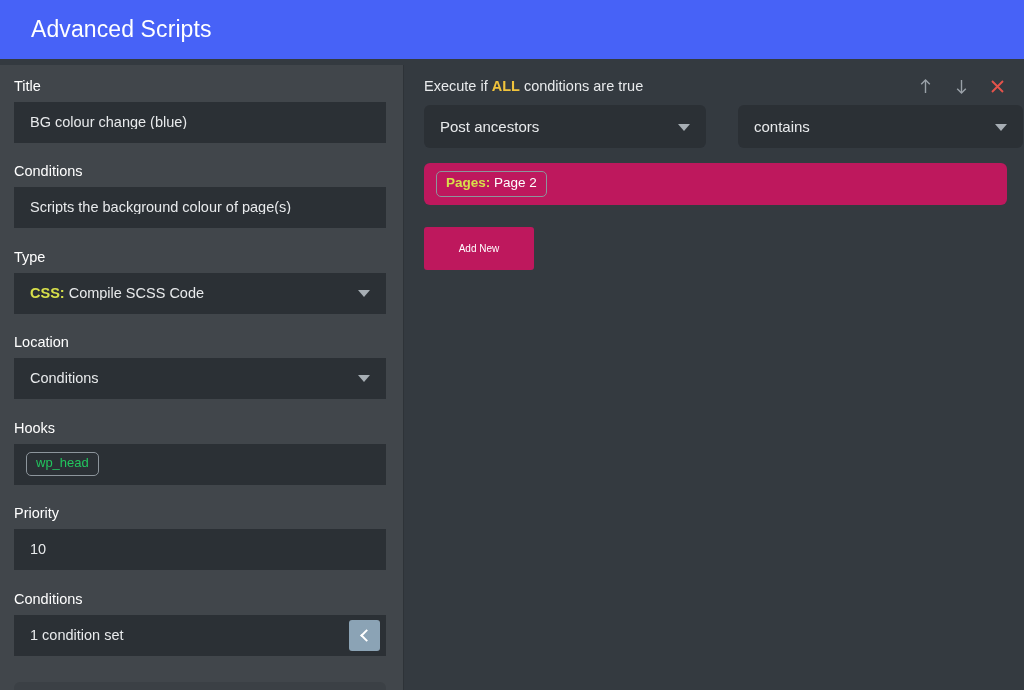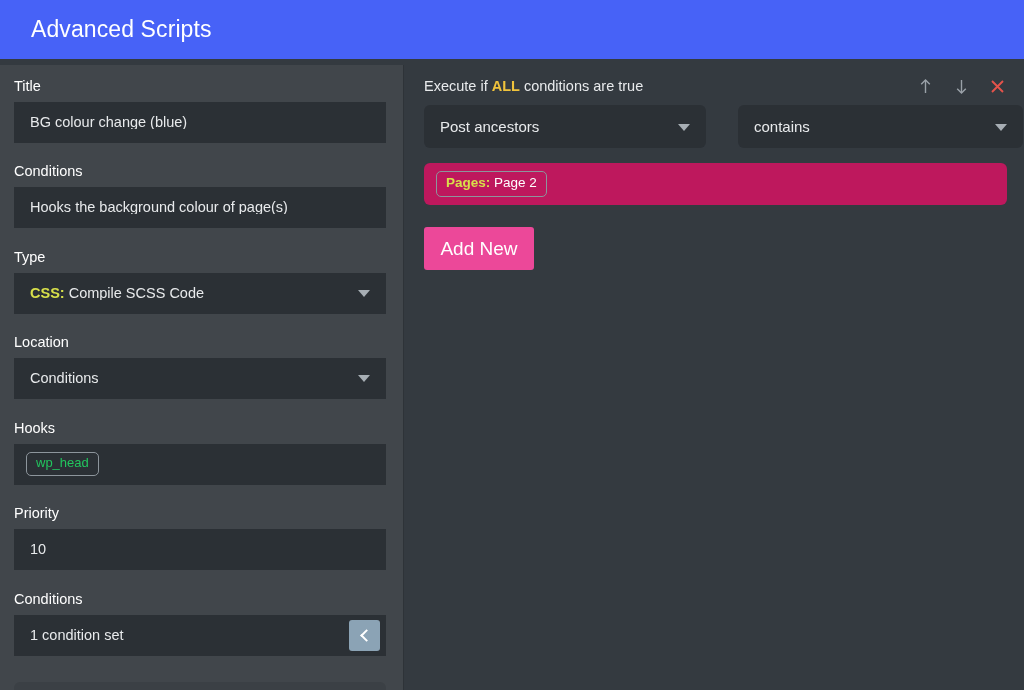--- a/index.html
+++ b/index.html
@@ -242,26 +242,26 @@
   .tag .tag-val {
     color: #ffffff;
   }
 
   .add-new-btn {
     position: absolute;
     left: 19px;
     top: 168px;
     width: 110px;
     height: 43px;
-    background: #ec4899;
+    background: #be185d;
     border: none;
     border-radius: 3px;
     color: #ffffff;
     font-family: "Liberation Sans", sans-serif;
-    font-size: 19px;
+    font-size: 10px;
     cursor: pointer;
     display: flex;
     align-items: center;
     justify-content: center;
   }
 </style>
 </head>
 <body>
 
 <div id="app">
@@ -277,21 +277,21 @@
       <div class="field" style="top:14px;">
         <span class="field-label">Title</span>
         <div class="control">
           <span class="val">BG colour change (blue)</span>
         </div>
       </div>
 
       <div class="field" style="top:99px;">
         <span class="field-label">Conditions</span>
         <div class="control">
-          <span class="val">Hooks the background colour of page(s)</span>
+          <span class="val">Scripts the background colour of page(s)</span>
         </div>
       </div>
 
       <div class="field" style="top:185px;">
         <span class="field-label">Type</span>
         <div class="control select">
           <span class="val"><span class="accent-css">CSS:</span><span>Compile SCSS Code</span></span>
           <span class="caret"></span>
         </div>
       </div>

